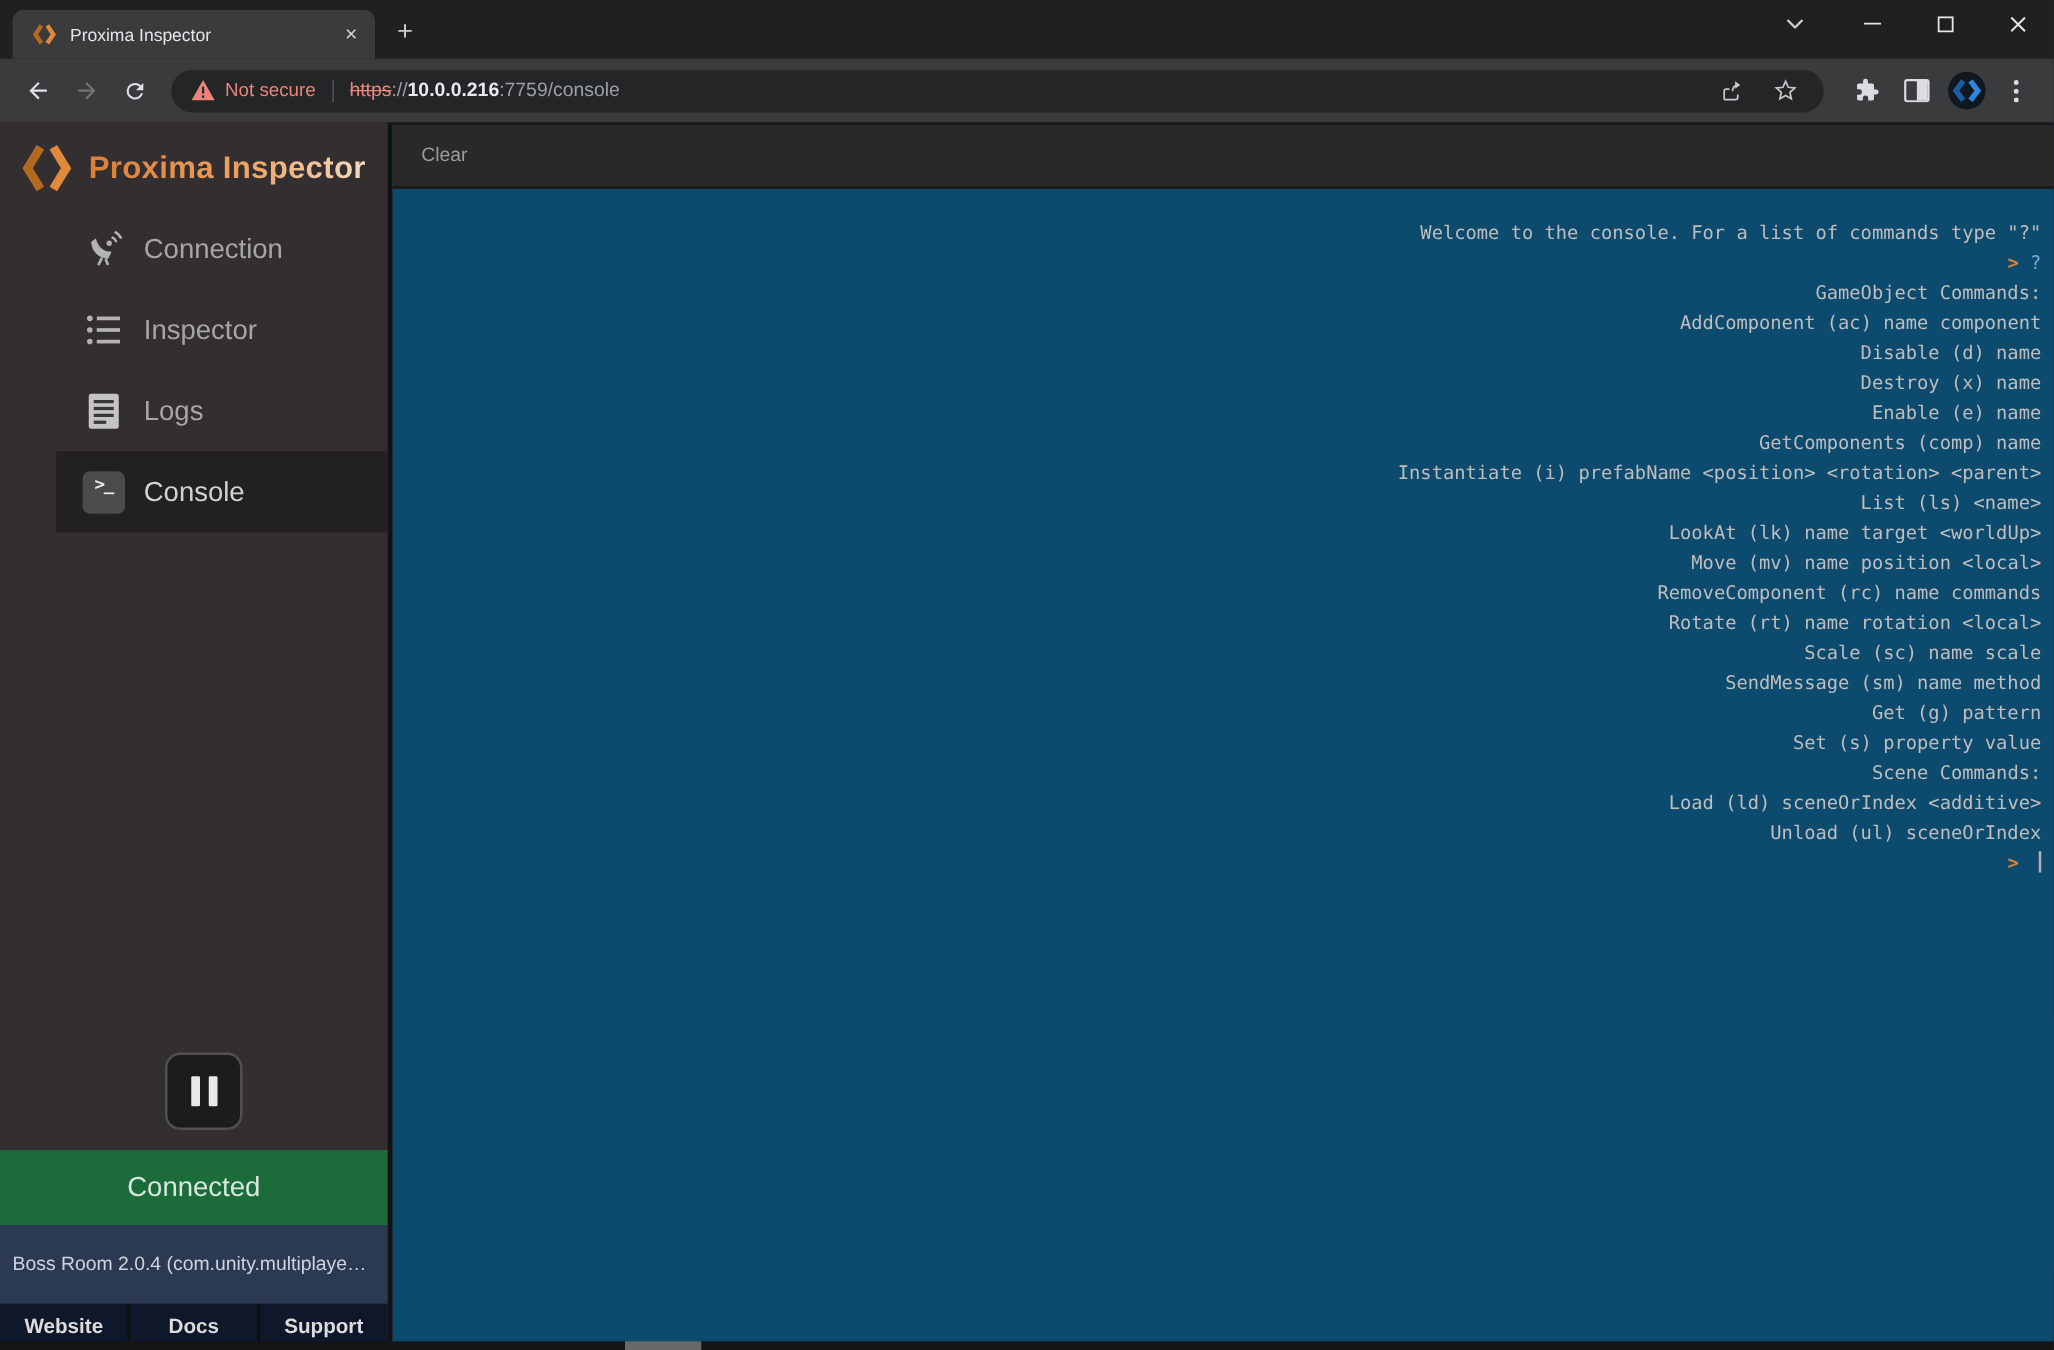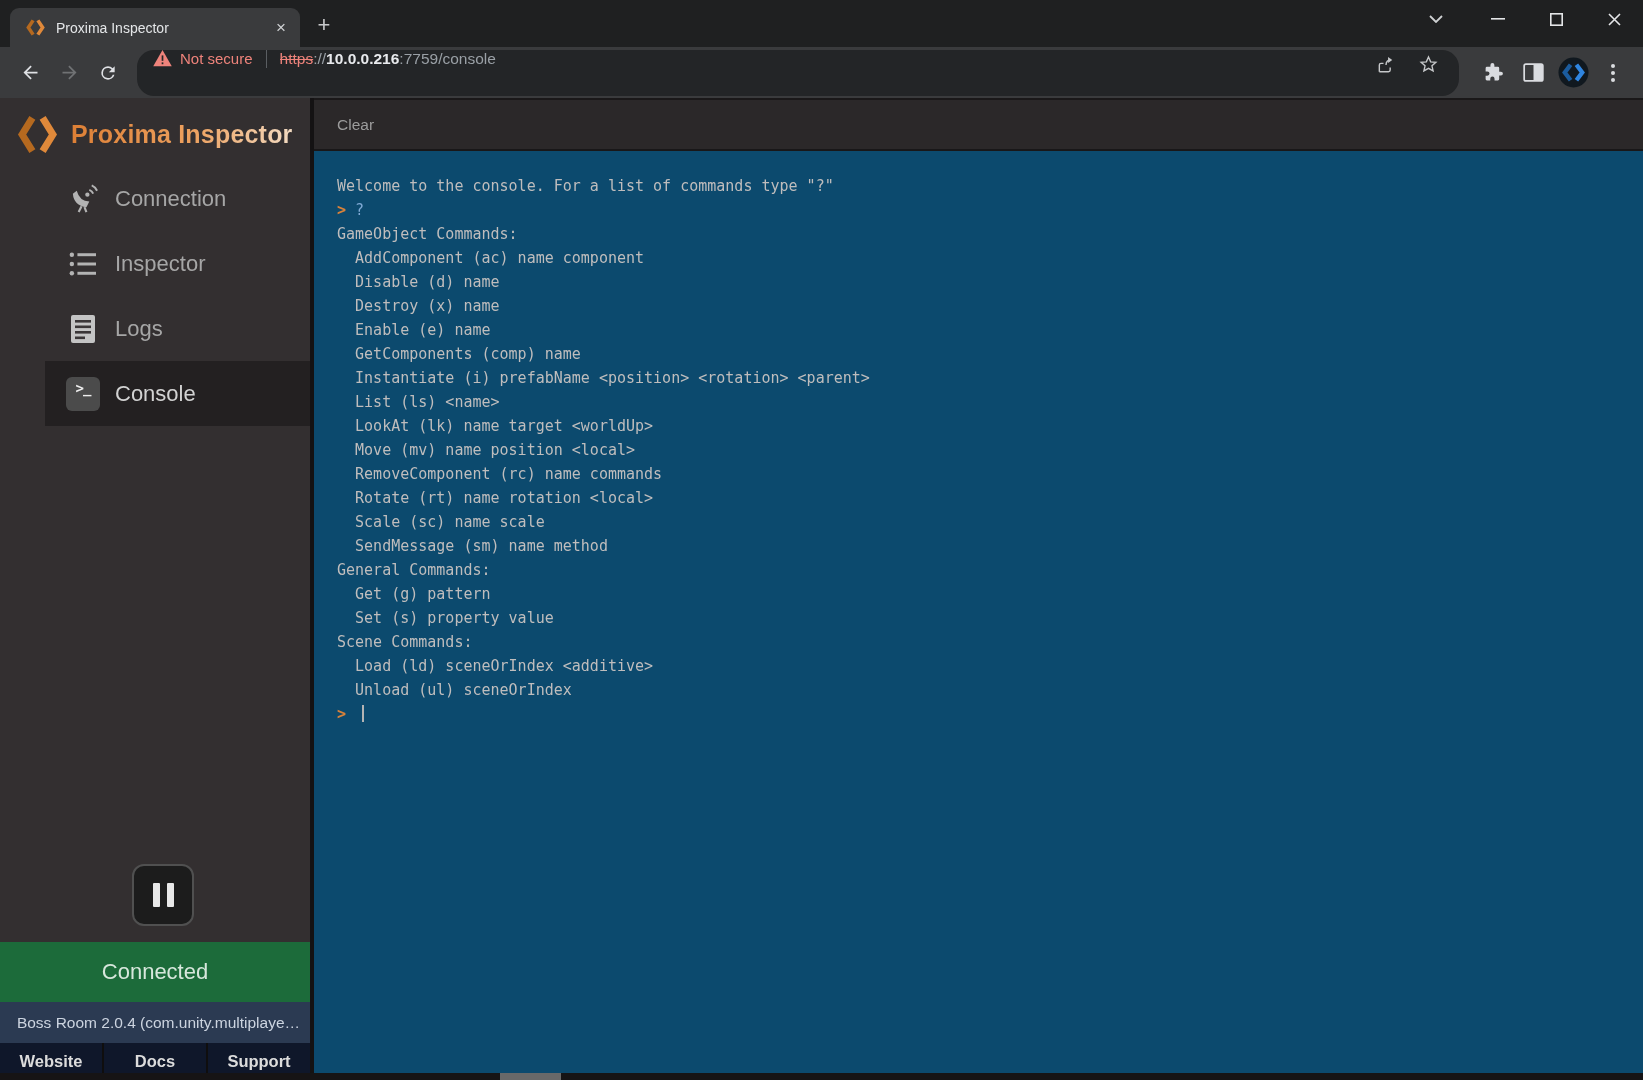--- a/index.html
+++ b/index.html
@@ -15,22 +15,22 @@
   .tab-close { width:18px; height:18px; color:#cfd1d3; font-size:17px; line-height:18px; text-align:center;
                border-radius:50%; cursor:default; }
   .newtab { position:absolute; left:312px; top:14px; width:24px; height:24px; color:#c8c9cb;
             font-size:22px; line-height:22px; text-align:center; font-weight:300; }
   .wc { position:absolute; top:5px; width:30px; height:28px; display:flex; align-items:center; justify-content:center; }
   .wc svg { display:block; }
 
   .toolbar { position:absolute; top:47px; left:0; width:100%; height:51px; background:#3a3b3d;
              display:flex; align-items:center; padding:0 14px; }
   .nav-btn { width:32px; height:32px; display:flex; align-items:center; justify-content:center; margin-right:7px; }
-  .omnibox { flex:1; height:46px; background:#232527; border-radius:17px; margin:0 10px 0 6px;
-             display:flex; align-items:flex-start; padding:0 16px; min-width:0; }
+  .omnibox { flex:1; height:34px; background:#232527; border-radius:17px; margin:0 10px 0 6px;
+             display:flex; align-items:center; padding:0 16px; min-width:0; }
   .warn-label { color:#ee837b; font-size:15px; margin-left:8px; white-space:nowrap; }
   .url-sep { width:1px; height:18px; background:#5a5e62; margin:0 13px; }
   .url { font-size:15.5px; white-space:nowrap; overflow:hidden; }
   .url .scheme { color:#ee837b; text-decoration:line-through; }
   .url .dim { color:#9aa0a6; }
   .url .host { color:#e8eaed; font-weight:700; }
   .omni-spacer { flex:1; }
   .omni-icon { width:30px; height:30px; display:flex; align-items:center; justify-content:center; margin-left:12px; }
   .ext-btn { width:32px; height:32px; display:flex; align-items:center; justify-content:center; margin-left:8px; }
 
@@ -56,34 +56,34 @@
                 display:flex; align-items:flex-start; justify-content:center; padding-top:3px; letter-spacing:-1px; }
   .side-spacer { flex:1; }
 
   .pause-btn { align-self:center; margin-left:16px; width:62px; height:62px; background:#1c1c1c;
                border:2px solid #505050; border-radius:12px; display:flex; align-items:center;
                justify-content:center; gap:7px; margin-bottom:16px; }
   .pause-bar { width:7px; height:24px; background:#e8e8e8; border-radius:1px; }
 
   .status-bar { height:60px; background:#1c6b3a; display:flex; align-items:center; justify-content:center;
                 color:#d7e7dc; font-size:22px; }
-  .project-bar { height:41px; background:#2b3a52; display:flex; align-items:center; justify-content:flex-end;
+  .project-bar { height:63px; background:#2b3a52; display:flex; align-items:center; justify-content:flex-start;
                  color:#ccd4e0; font-size:15.5px; padding:0 10px; white-space:nowrap; overflow:hidden; }
   .footer { height:37px; background:#0f172a; display:flex; }
   .footer-cell { flex:1; display:flex; align-items:center; justify-content:center; color:#dcdcdc;
                  font-size:16.5px; font-weight:700; }
   .footer-cell + .footer-cell { border-left:2px solid #0f0e0e; }
 
   
   .console-toolbar { height:53px; background:#2b2829; border-top:2px solid #1a1819; border-bottom:2px solid #191718;
                      display:flex; align-items:center; padding-left:23px; flex:none; }
   .clear-btn { color:#9c9c9c; font-size:15.5px; cursor:default; }
   .console-output { padding:23px 10px 0 23px; font-family:"DejaVu Sans Mono", monospace;
                     font-size:15px; line-height:24px; color:#bfbdbd; overflow:hidden; }
-  .cline { white-space:pre; }
+  .cline { white-space:pre;text-align:right; }
   .cline .prompt { color:#d8823a; font-weight:700; }
   .cline .cmd { color:#7fa9d4; }
   .cursor { display:inline-block; width:2px; height:17px; background:#b4b4b4; vertical-align:-3px; margin-left:7px; }
 
   
   .hscroll { position:absolute; left:0; right:0; bottom:0; height:7px; background:#161415; }
   .hscroll-thumb { position:absolute; left:500px; width:61px; top:0; height:7px; background:#696969; }
 
   svg { flex:none; }
 </style>
@@ -287,21 +287,20 @@
           <div class="cline output">  Enable (e) name</div>
           <div class="cline output">  GetComponents (comp) name</div>
           <div class="cline output">  Instantiate (i) prefabName &lt;position&gt; &lt;rotation&gt; &lt;parent&gt;</div>
           <div class="cline output">  List (ls) &lt;name&gt;</div>
           <div class="cline output">  LookAt (lk) name target &lt;worldUp&gt;</div>
           <div class="cline output">  Move (mv) name position &lt;local&gt;</div>
           <div class="cline output">  RemoveComponent (rc) name commands</div>
           <div class="cline output">  Rotate (rt) name rotation &lt;local&gt;</div>
           <div class="cline output">  Scale (sc) name scale</div>
           <div class="cline output">  SendMessage (sm) name method</div>
-          <div class="cline output">General Commands:</div>
           <div class="cline output">  Get (g) pattern</div>
           <div class="cline output">  Set (s) property value</div>
           <div class="cline output">Scene Commands:</div>
           <div class="cline output">  Load (ld) sceneOrIndex &lt;additive&gt;</div>
           <div class="cline output">  Unload (ul) sceneOrIndex</div>
           <div class="cline input"><span class="prompt">&gt; </span><span class="cursor"></span></div>
         </div>
     </div>
   </div>
 

